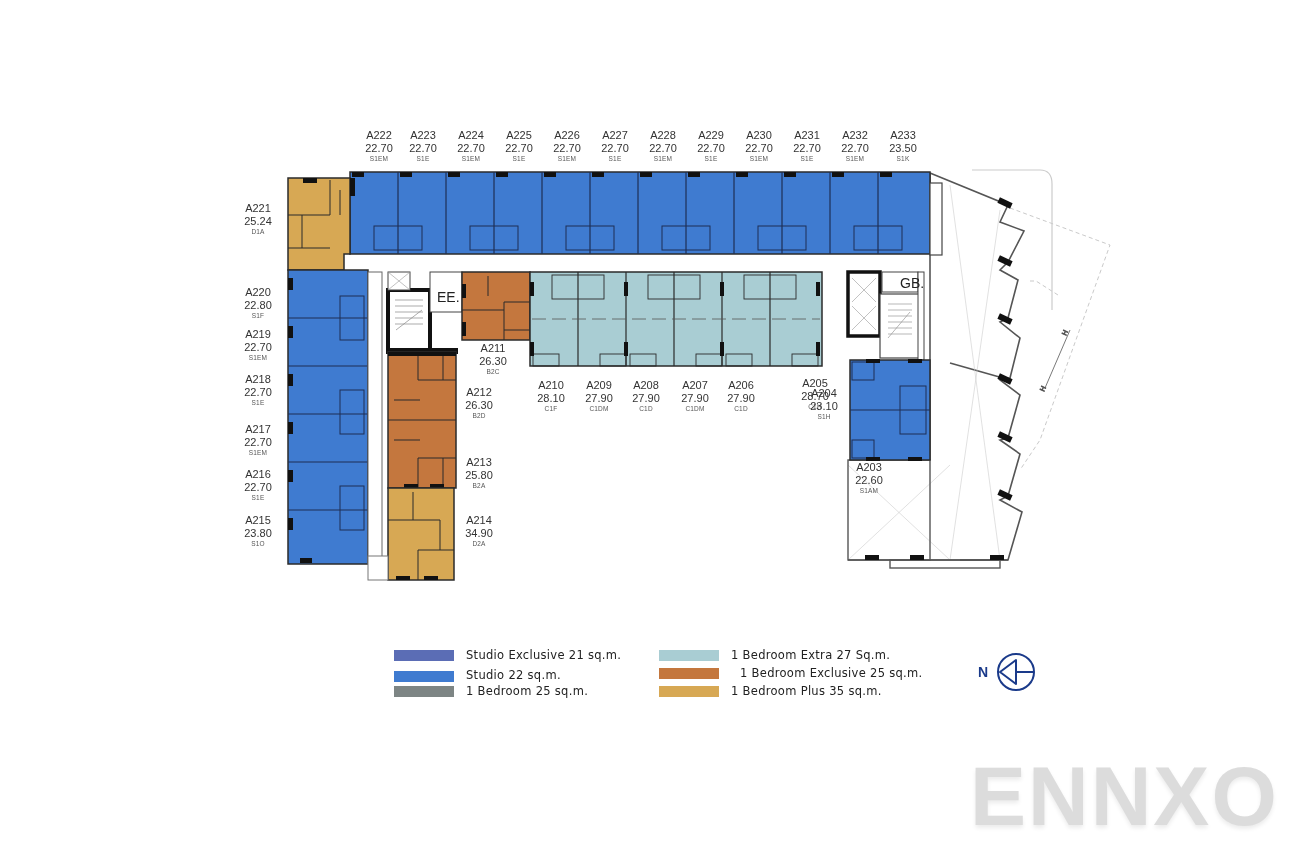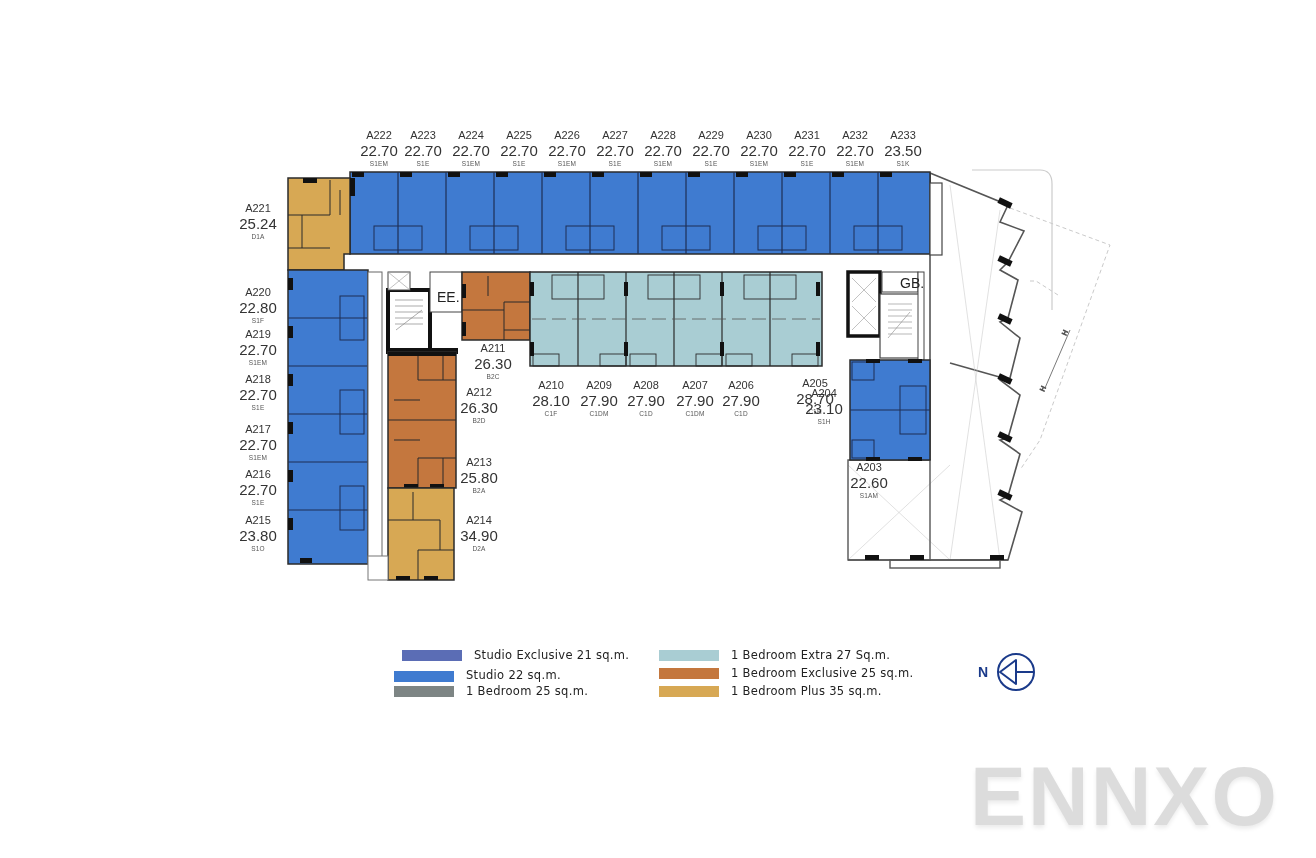--- a/index.html
+++ b/index.html
@@ -1,20 +1,20 @@
 <!DOCTYPE html>
 <html><head>
 <meta charset="utf-8">
 <style>
   html, body { margin:0; padding:0; background:#ffffff; }
   body { width:1316px; height:858px; position:relative; overflow:hidden; font-family:"Liberation Sans", sans-serif; }
   #plan { position:absolute; left:0; top:0; width:1316px; height:858px; }
   .unit-label { position:absolute; text-align:center; color:#333; line-height:1.15; }
   .unit-label .code { font-size:11px; display:block; }
-  .unit-label .area { font-size:15px; display:block; }
+  .unit-label .area { font-size:11px; display:block; }
   .unit-label .type { font-size:6.5px; display:block; color:#555; margin-top:1px; letter-spacing:0.2px; }
   .legend { position:absolute; left:394px; top:646px; width:560px; height:56px; }
   .legend-item { position:absolute; height:18px; display:flex; align-items:center; }
   .legend-swatch { width:60px; height:11px; display:inline-block; margin-right:12px; }
   .legend-label { font-size:12.5px; color:#222; letter-spacing:0.3px; white-space:nowrap; font-family:"DejaVu Sans", sans-serif; font-size:11.5px; }
   .compass { position:absolute; left:978px; top:652px; width:72px; height:40px; display:flex; align-items:center; }
   .compass-n { font-weight:bold; color:#1a3a8a; font-size:14px; margin-right:8px; }
   .watermark { position:absolute; left:970px; top:748px; font-size:84px; font-weight:bold; color:#dcdcdc; letter-spacing:2px; font-family:"Liberation Sans", sans-serif; text-shadow:0 3px 4px rgba(0,0,0,0.08); }
   .room-tag { position:absolute; font-size:14px; color:#222; }
 </style>
@@ -446,37 +446,37 @@
       <span class="code">A203</span>
       <span class="area">22.60</span>
       <span class="type">S1AM</span>
     </div>
 </div>
 
 <span class="room-tag" style="left:437px; top:289px;">EE.</span>
 <span class="room-tag" style="left:900px; top:275px;">GB.</span>
 
 <div class="legend">
-  <div class="legend-item" style="left:8px; top:0;">
+  <div class="legend-item" style="left:0; top:0;">
     <span class="legend-swatch" style="background:#5b6db5;"></span>
     <span class="legend-label">Studio Exclusive 21 sq.m.</span>
   </div>
   <div class="legend-item" style="left:0; top:18px;align-items:flex-end;">
     <span class="legend-swatch" style="background:#3f7bd0;"></span>
     <span class="legend-label">Studio 22 sq.m.</span>
   </div>
   <div class="legend-item" style="left:0; top:36px;">
     <span class="legend-swatch" style="background:#7d8584;"></span>
     <span class="legend-label">1 Bedroom 25 sq.m.</span>
   </div>
   <div class="legend-item" style="left:265px; top:0;">
     <span class="legend-swatch" style="background:#a9cdd3;"></span>
     <span class="legend-label">1 Bedroom Extra 27 Sq.m.</span>
   </div>
-  <div class="legend-item" style="left:265px; top:18px;">
+  <div class="legend-item" style="left:265px; top:18px;gap:9px;">
     <span class="legend-swatch" style="background:#c4773e;"></span>
     <span class="legend-label">1 Bedroom Exclusive 25 sq.m.</span>
   </div>
   <div class="legend-item" style="left:265px; top:36px;">
     <span class="legend-swatch" style="background:#d7a854;"></span>
     <span class="legend-label">1 Bedroom Plus 35 sq.m.</span>
   </div>
 </div>
 
 <div class="compass">

